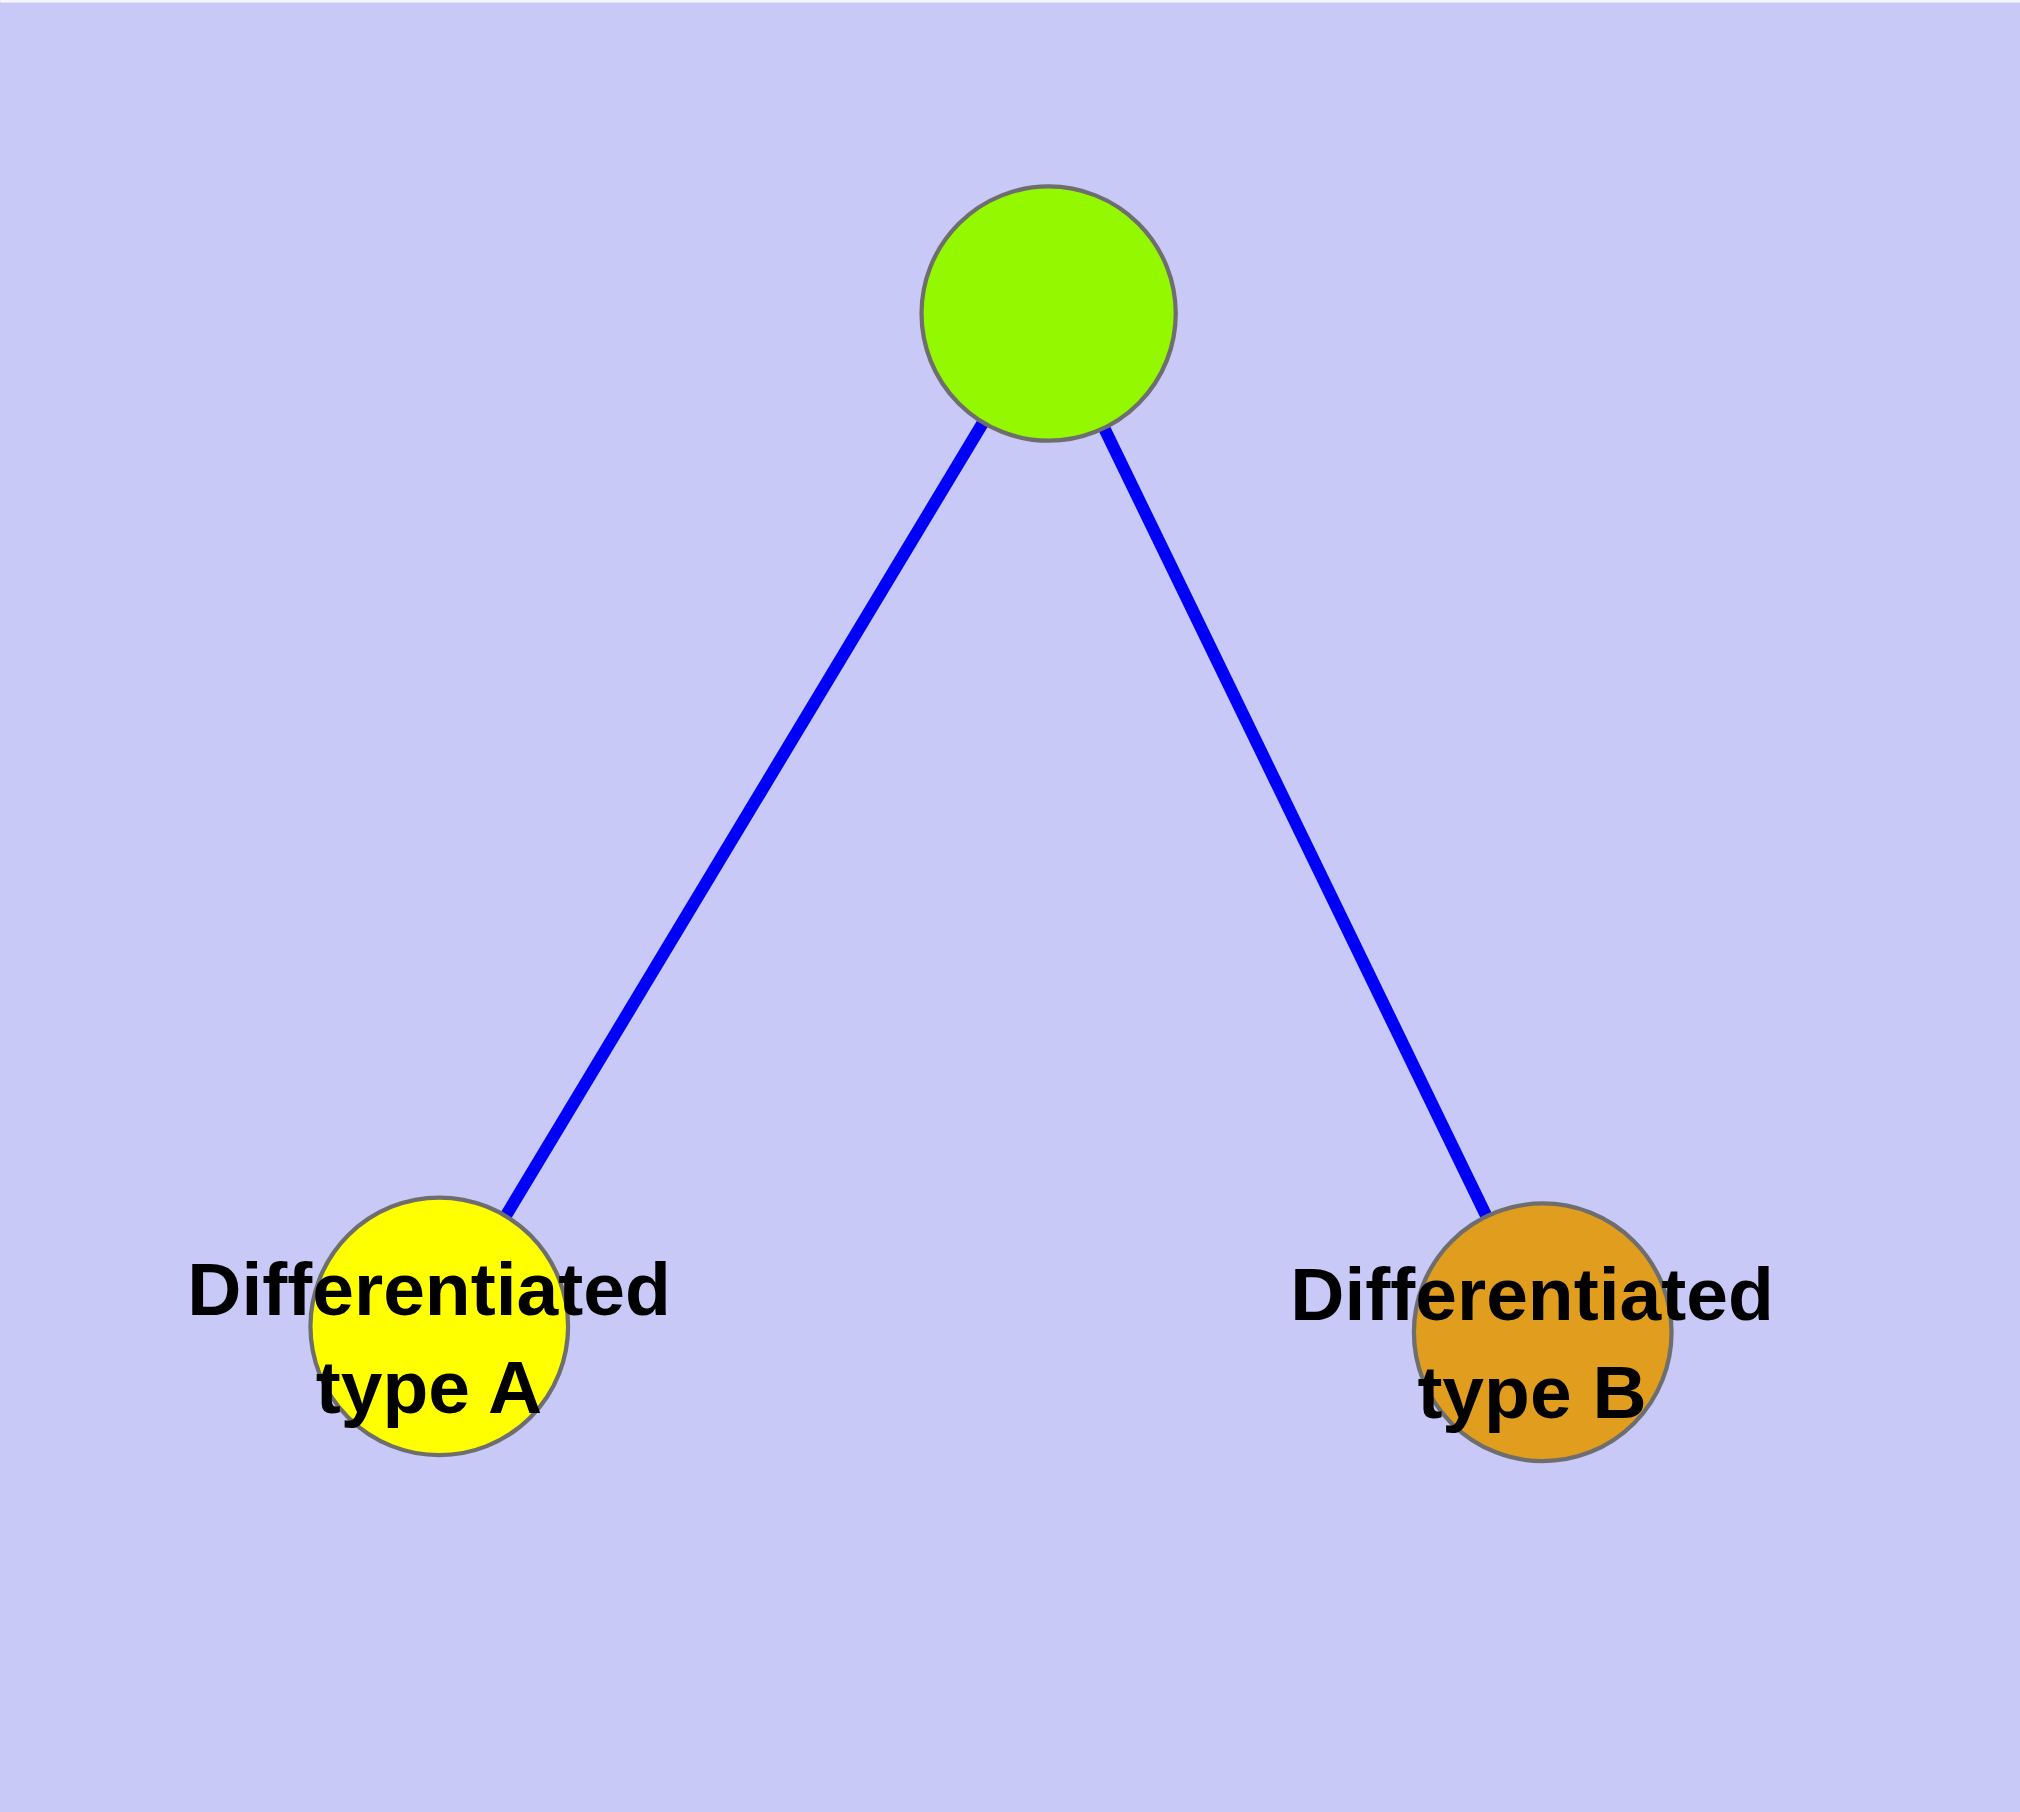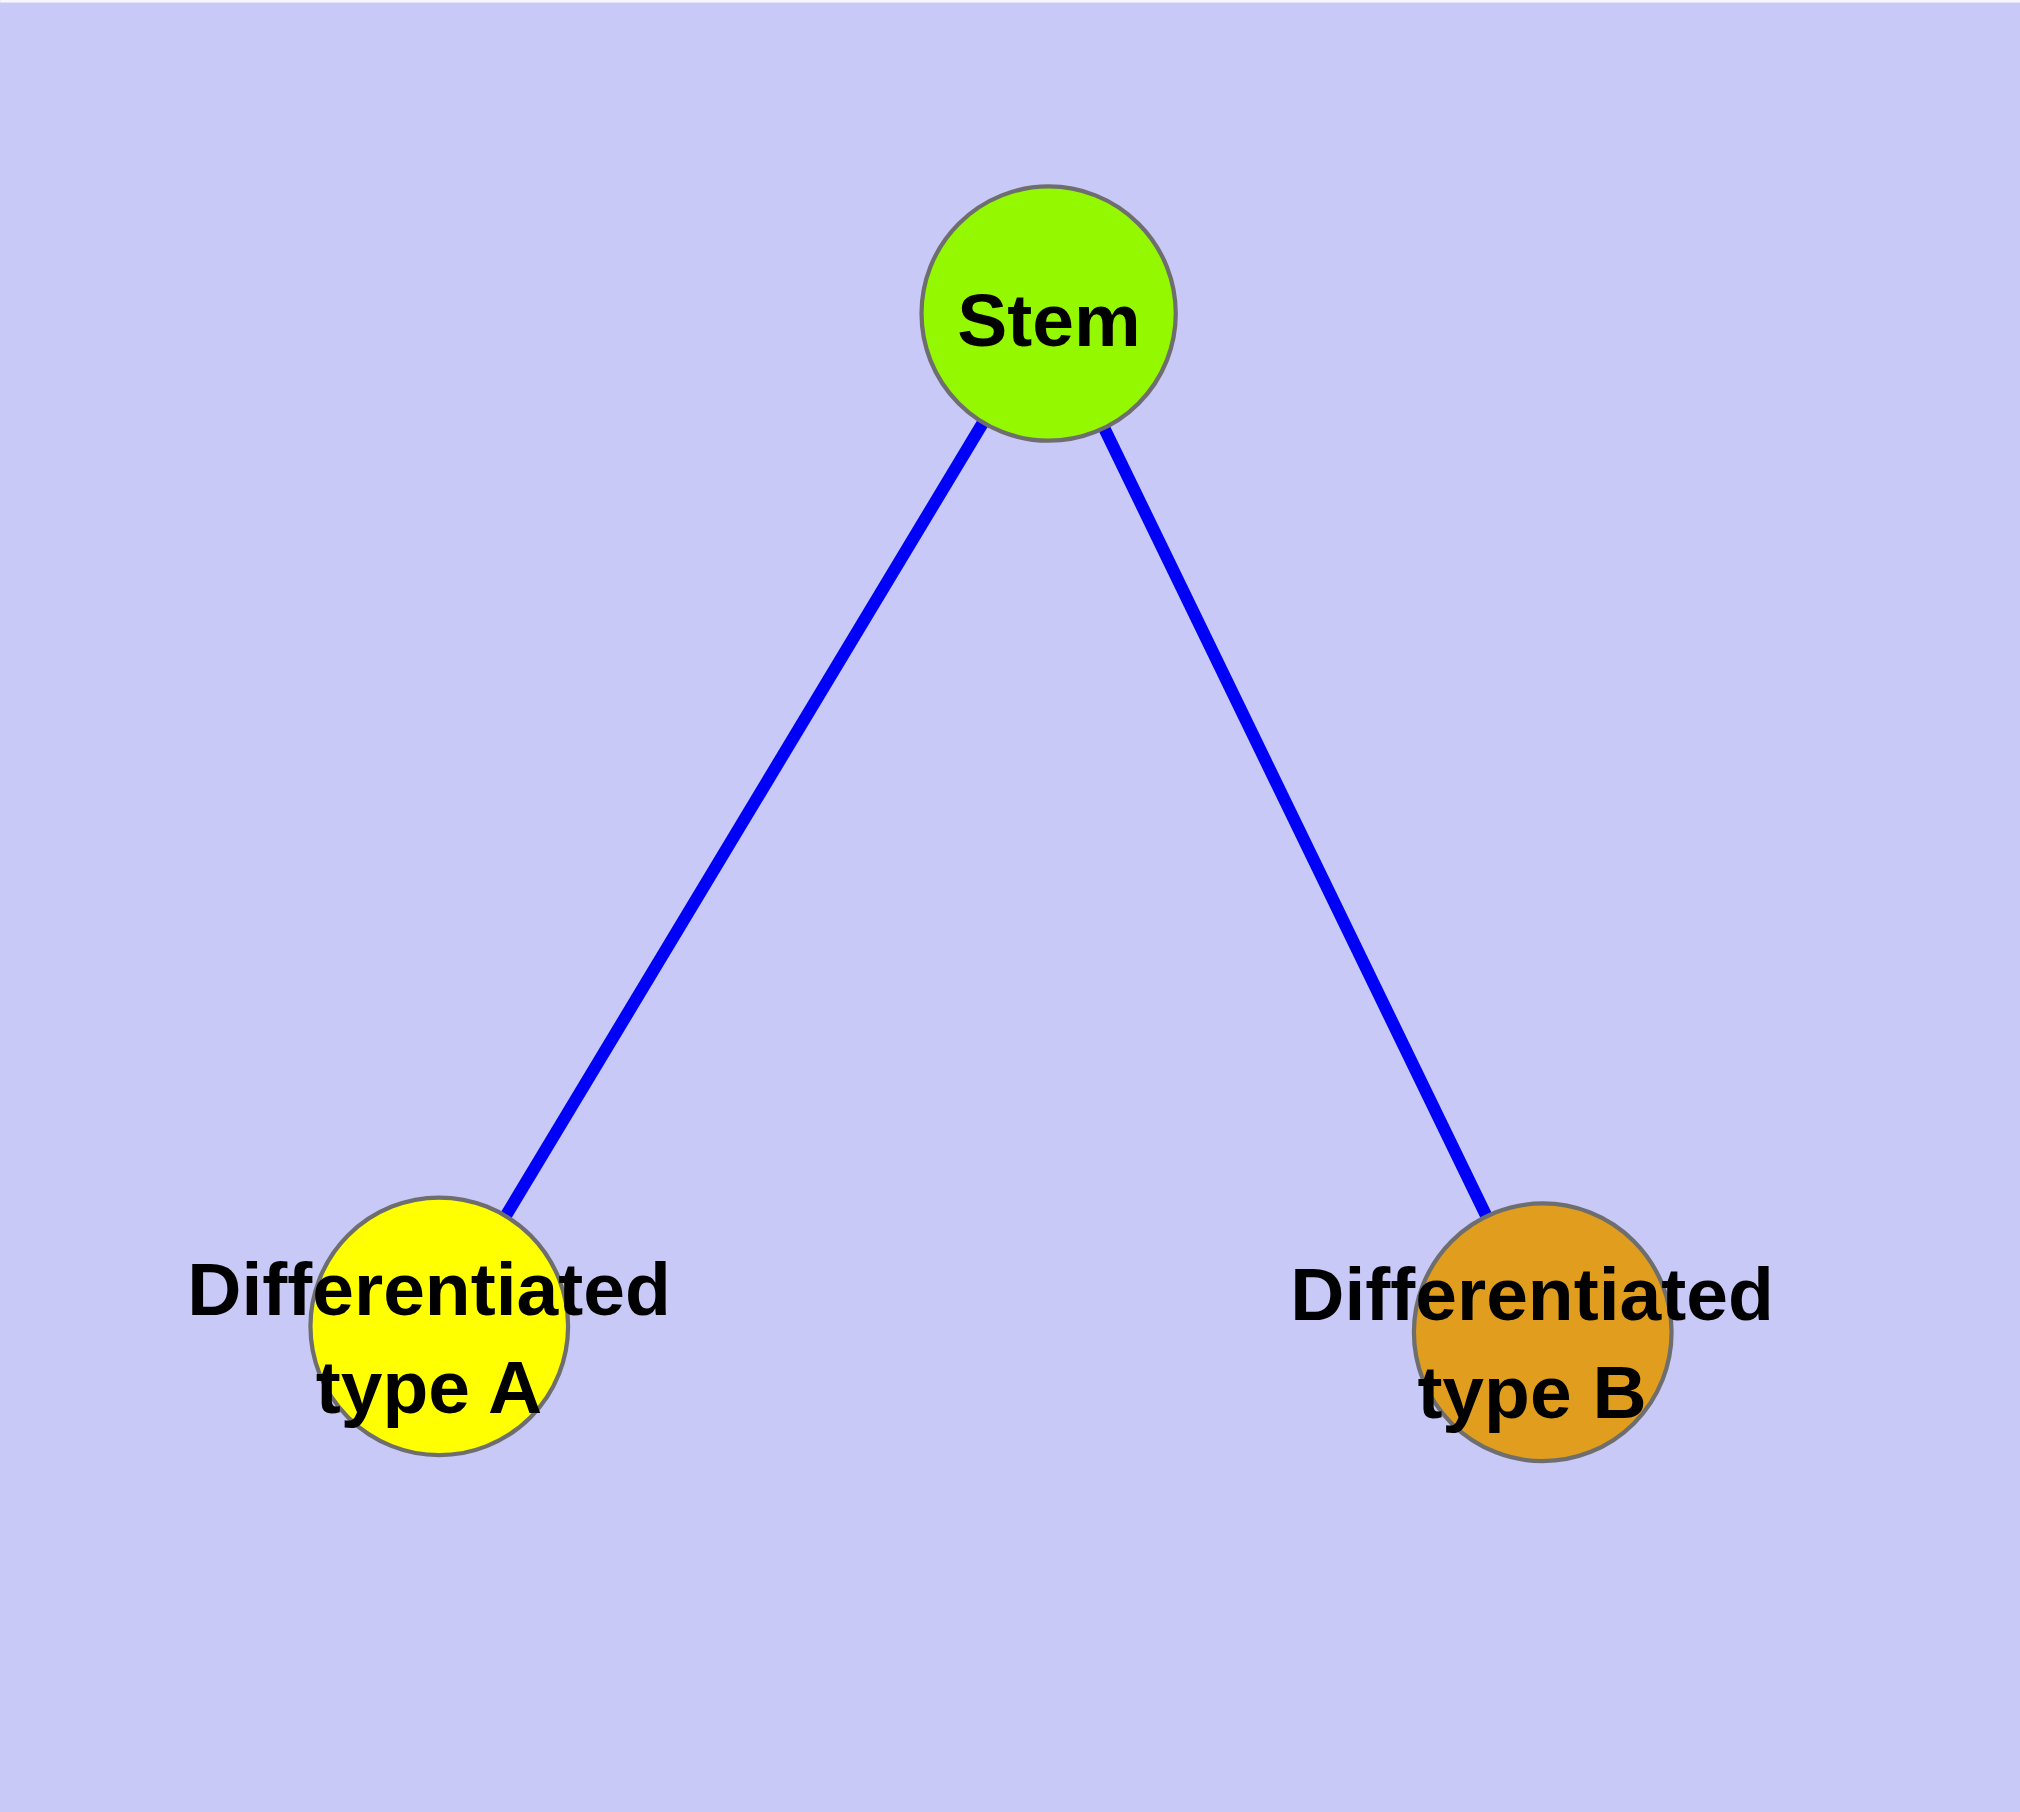--- a/index.html
+++ b/index.html
@@ -54,21 +54,20 @@
     <rect x="0" y="0" width="2384" height="3" fill="#F7F7FF"></rect>
 
     <line class="edge" x1="1237" y1="370" x2="518" y2="1565" stroke="#0000F8"></line>
     <line class="edge" x1="1237" y1="370" x2="1820" y2="1572" stroke="#0000F8"></line>
 
     <circle class="node" cx="1237" cy="370" r="150" fill="#94F900" stroke="#6E6E6E"></circle>
     <circle class="node" cx="518" cy="1565" r="152" fill="#FFFF00" stroke="#6E6E6E"></circle>
     <circle class="node" cx="1820" cy="1572" r="152" fill="#E19E1E" stroke="#6E6E6E"></circle>
   </svg>
 
-  <div class="node-label" style="left:1049px; top:321px;">Stem</div>
 
   <div class="node-label" style="left:429px; top:1338px;">Differentiated
 type A</div>
 
   <div class="node-label" style="left:1532px; top:1343px;">Differentiated
 type B</div>
 
 </div>
 
 

